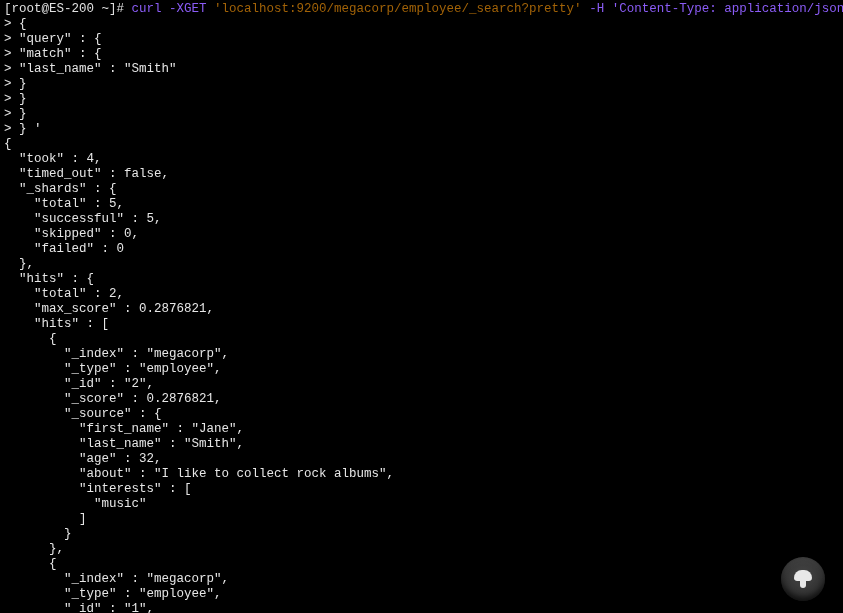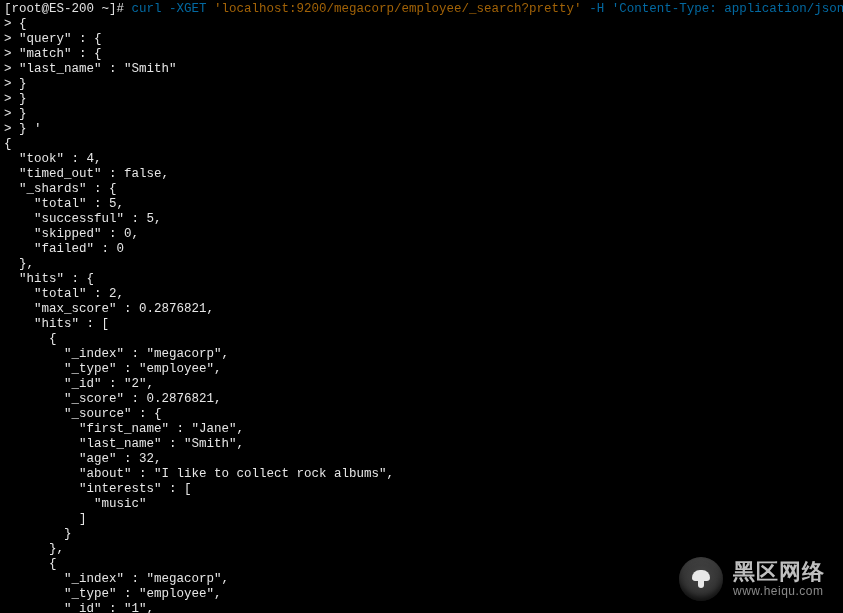--- a/index.html
+++ b/index.html
@@ -14,21 +14,21 @@
   pre {
     margin: 0;
     padding: 2px 4px;
     font-family: Consolas, "Courier New", monospace;
     font-size: 12.5px;
     line-height: 15px;
     color: #e6e6e6;
     white-space: pre;
   }
   .prompt-host { color: #e0e0e0; }
-  .cmd { color: #0369a1; }
+  .cmd { color: #8b5cf6; }
   .url { color: #a16207; }
   .watermark {
     position: absolute;
     right: 18px;
     bottom: 12px;
     display: flex;
     align-items: center;
     gap: 10px;
     pointer-events: none;
   }
@@ -132,17 +132,13 @@
         "_score" : 0.2876821,
 </pre>
 
 <div class="watermark">
   <div class="watermark-logo">
     <div class="watermark-mushroom">
       <div class="mushroom-cap"></div>
       <div class="mushroom-stem"></div>
     </div>
   </div>
-  <div class="watermark-text">
-    <span class="watermark-title">黑区网络</span>
-    <span class="watermark-url">www.heiqu.com</span>
-  </div>
 </div>
 
 </body></html>

